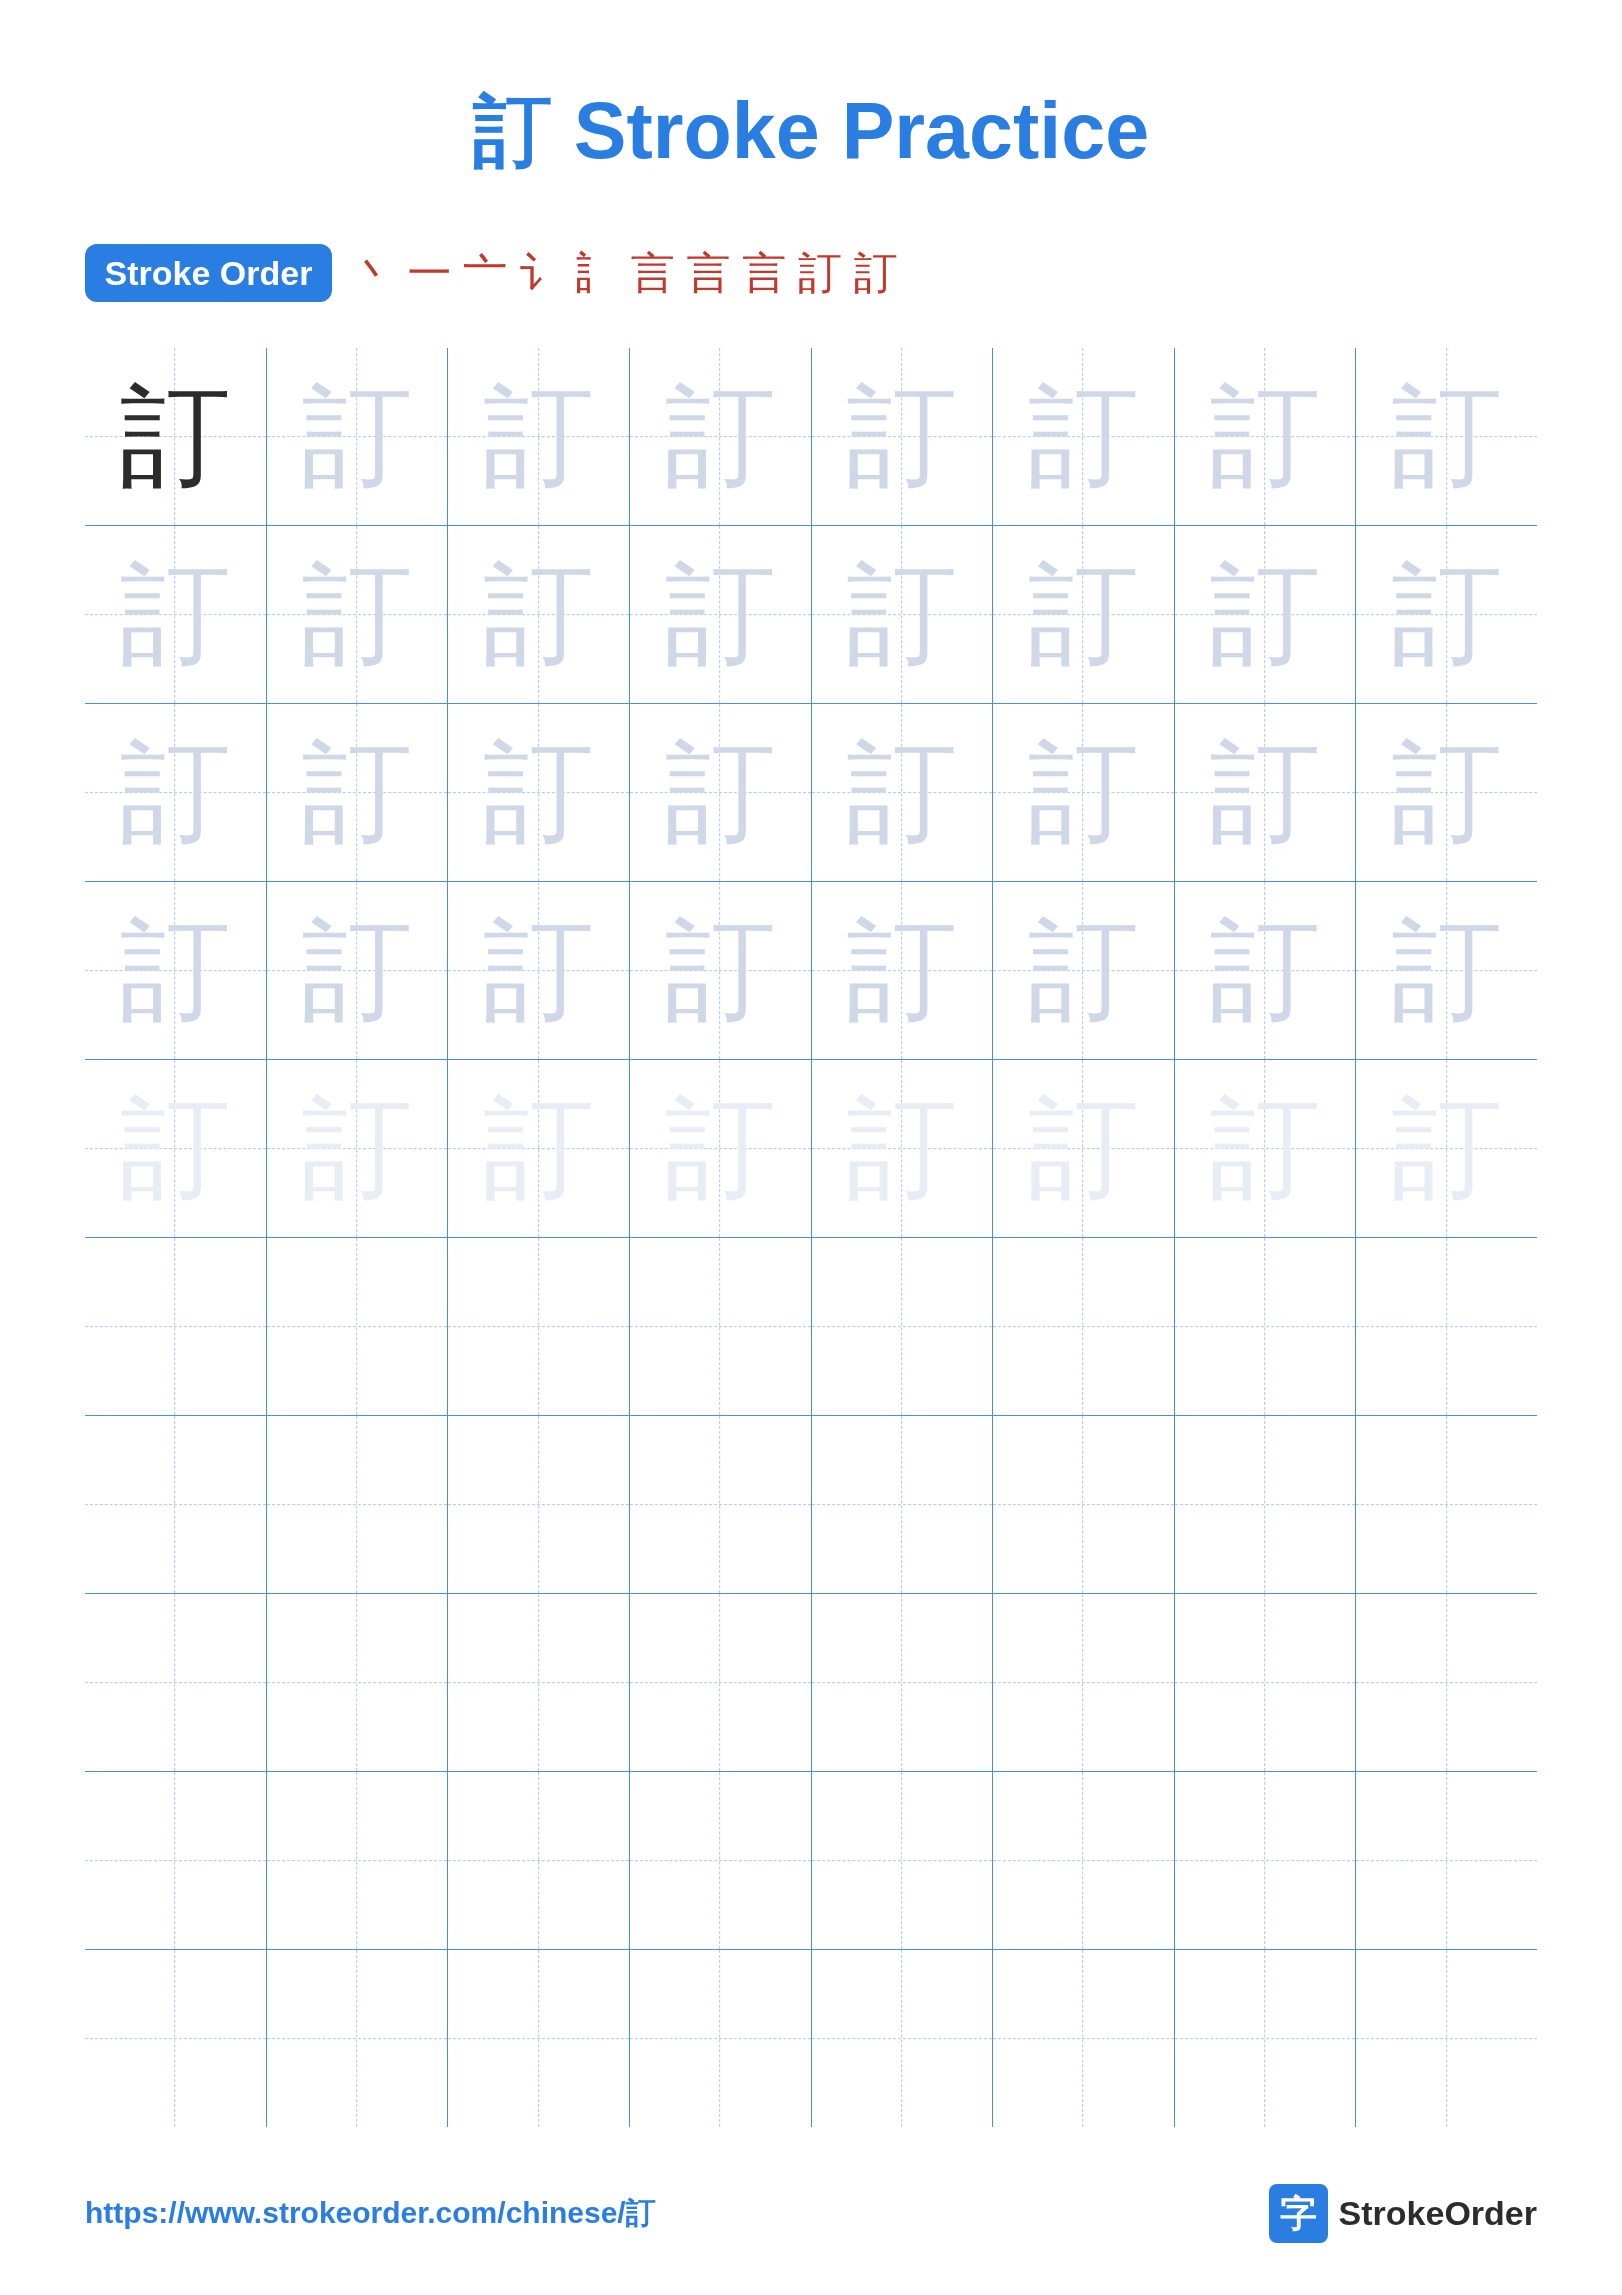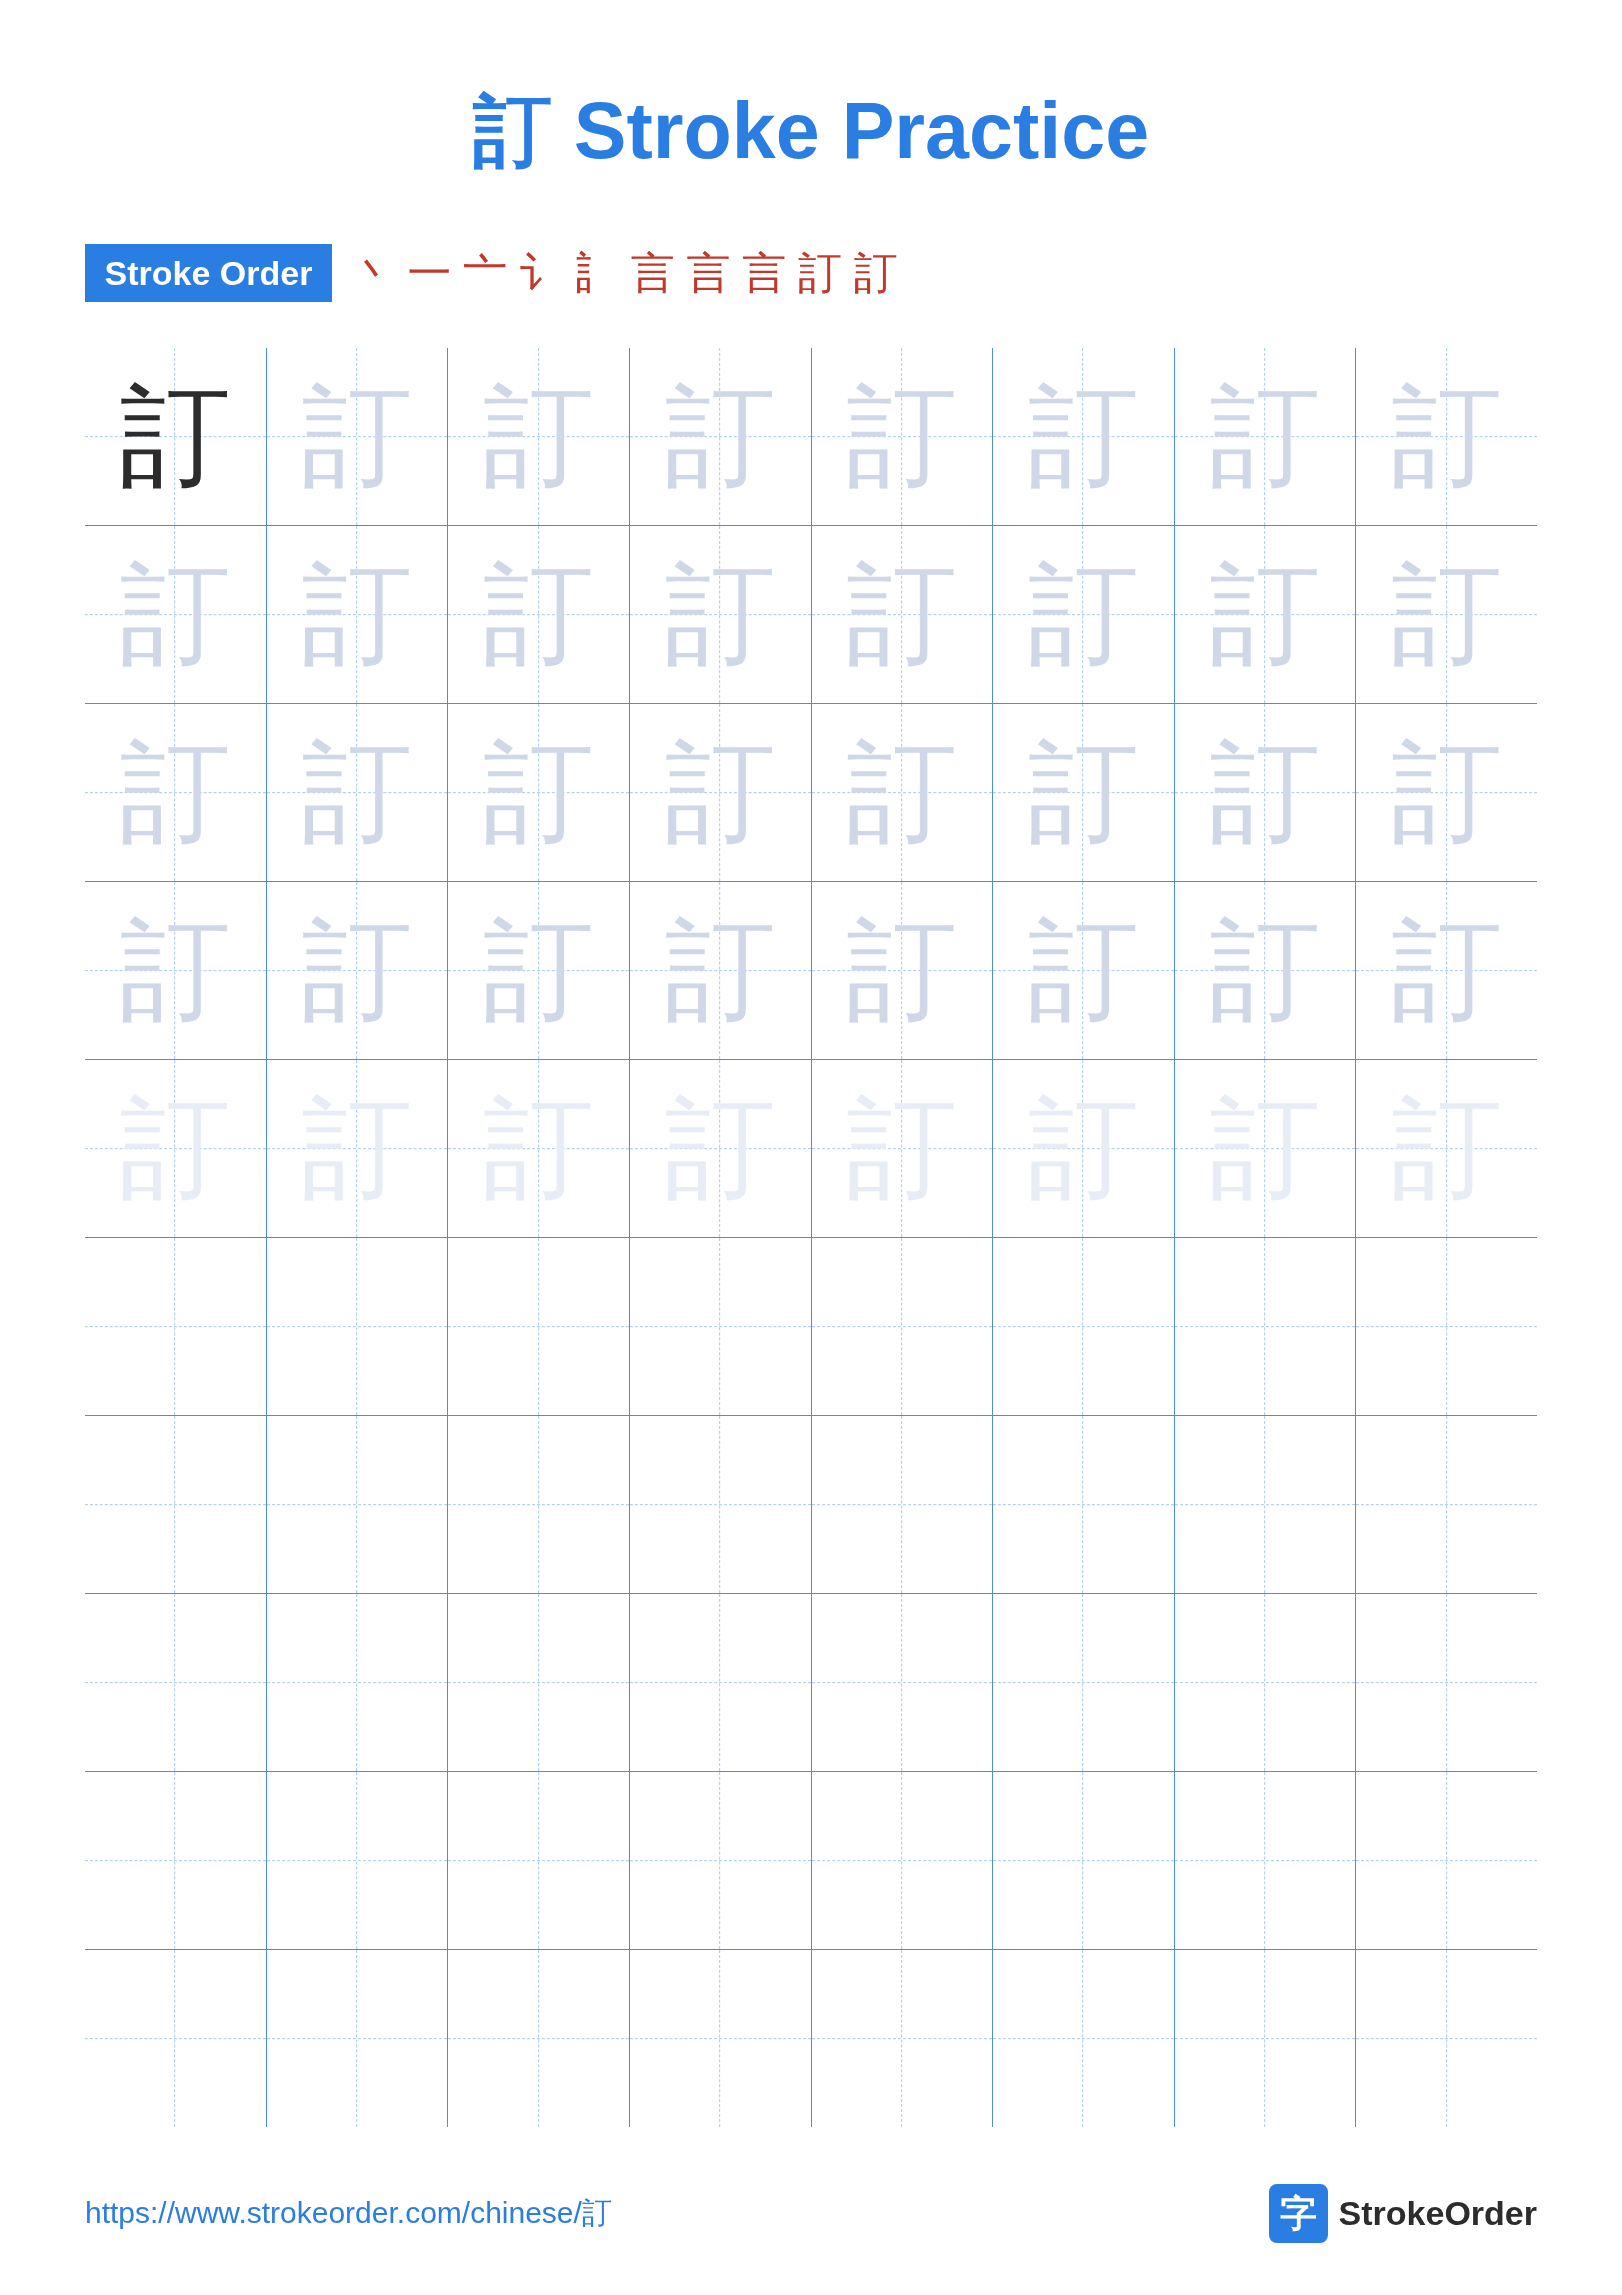--- a/index.html
+++ b/index.html
@@ -29,21 +29,21 @@
       margin-bottom: 26px;
       gap: 19.6px;
     }
 
     .stroke-order-badge {
       background: #2a7de1;
       color: white;
       font-size: 34px;
       font-weight: bold;
       padding: 9.2px 19.6px;
-      border-radius: 0;
+      border-radius: 12px;
       white-space: nowrap;
       flex-shrink: 0;
     }
 
     .stroke-sequence {
       display: flex;
       align-items: center;
       gap: 11.8px;
       font-size: 44px;
       color: #c0392b;
@@ -132,20 +132,21 @@
       display: flex;
       align-items: center;
       justify-content: space-between;
       padding: 0 85px;
     }
 
     .footer-url {
       color: #2a7de1;
       font-size: 30px;
       text-decoration: none;
+      font-weight: bold;
     }
 
     .footer-logo {
       display: flex;
       align-items: center;
       gap: 10.5px;
       font-size: 34px;
       font-weight: bold;
       color: #2c2c2c;
     }

